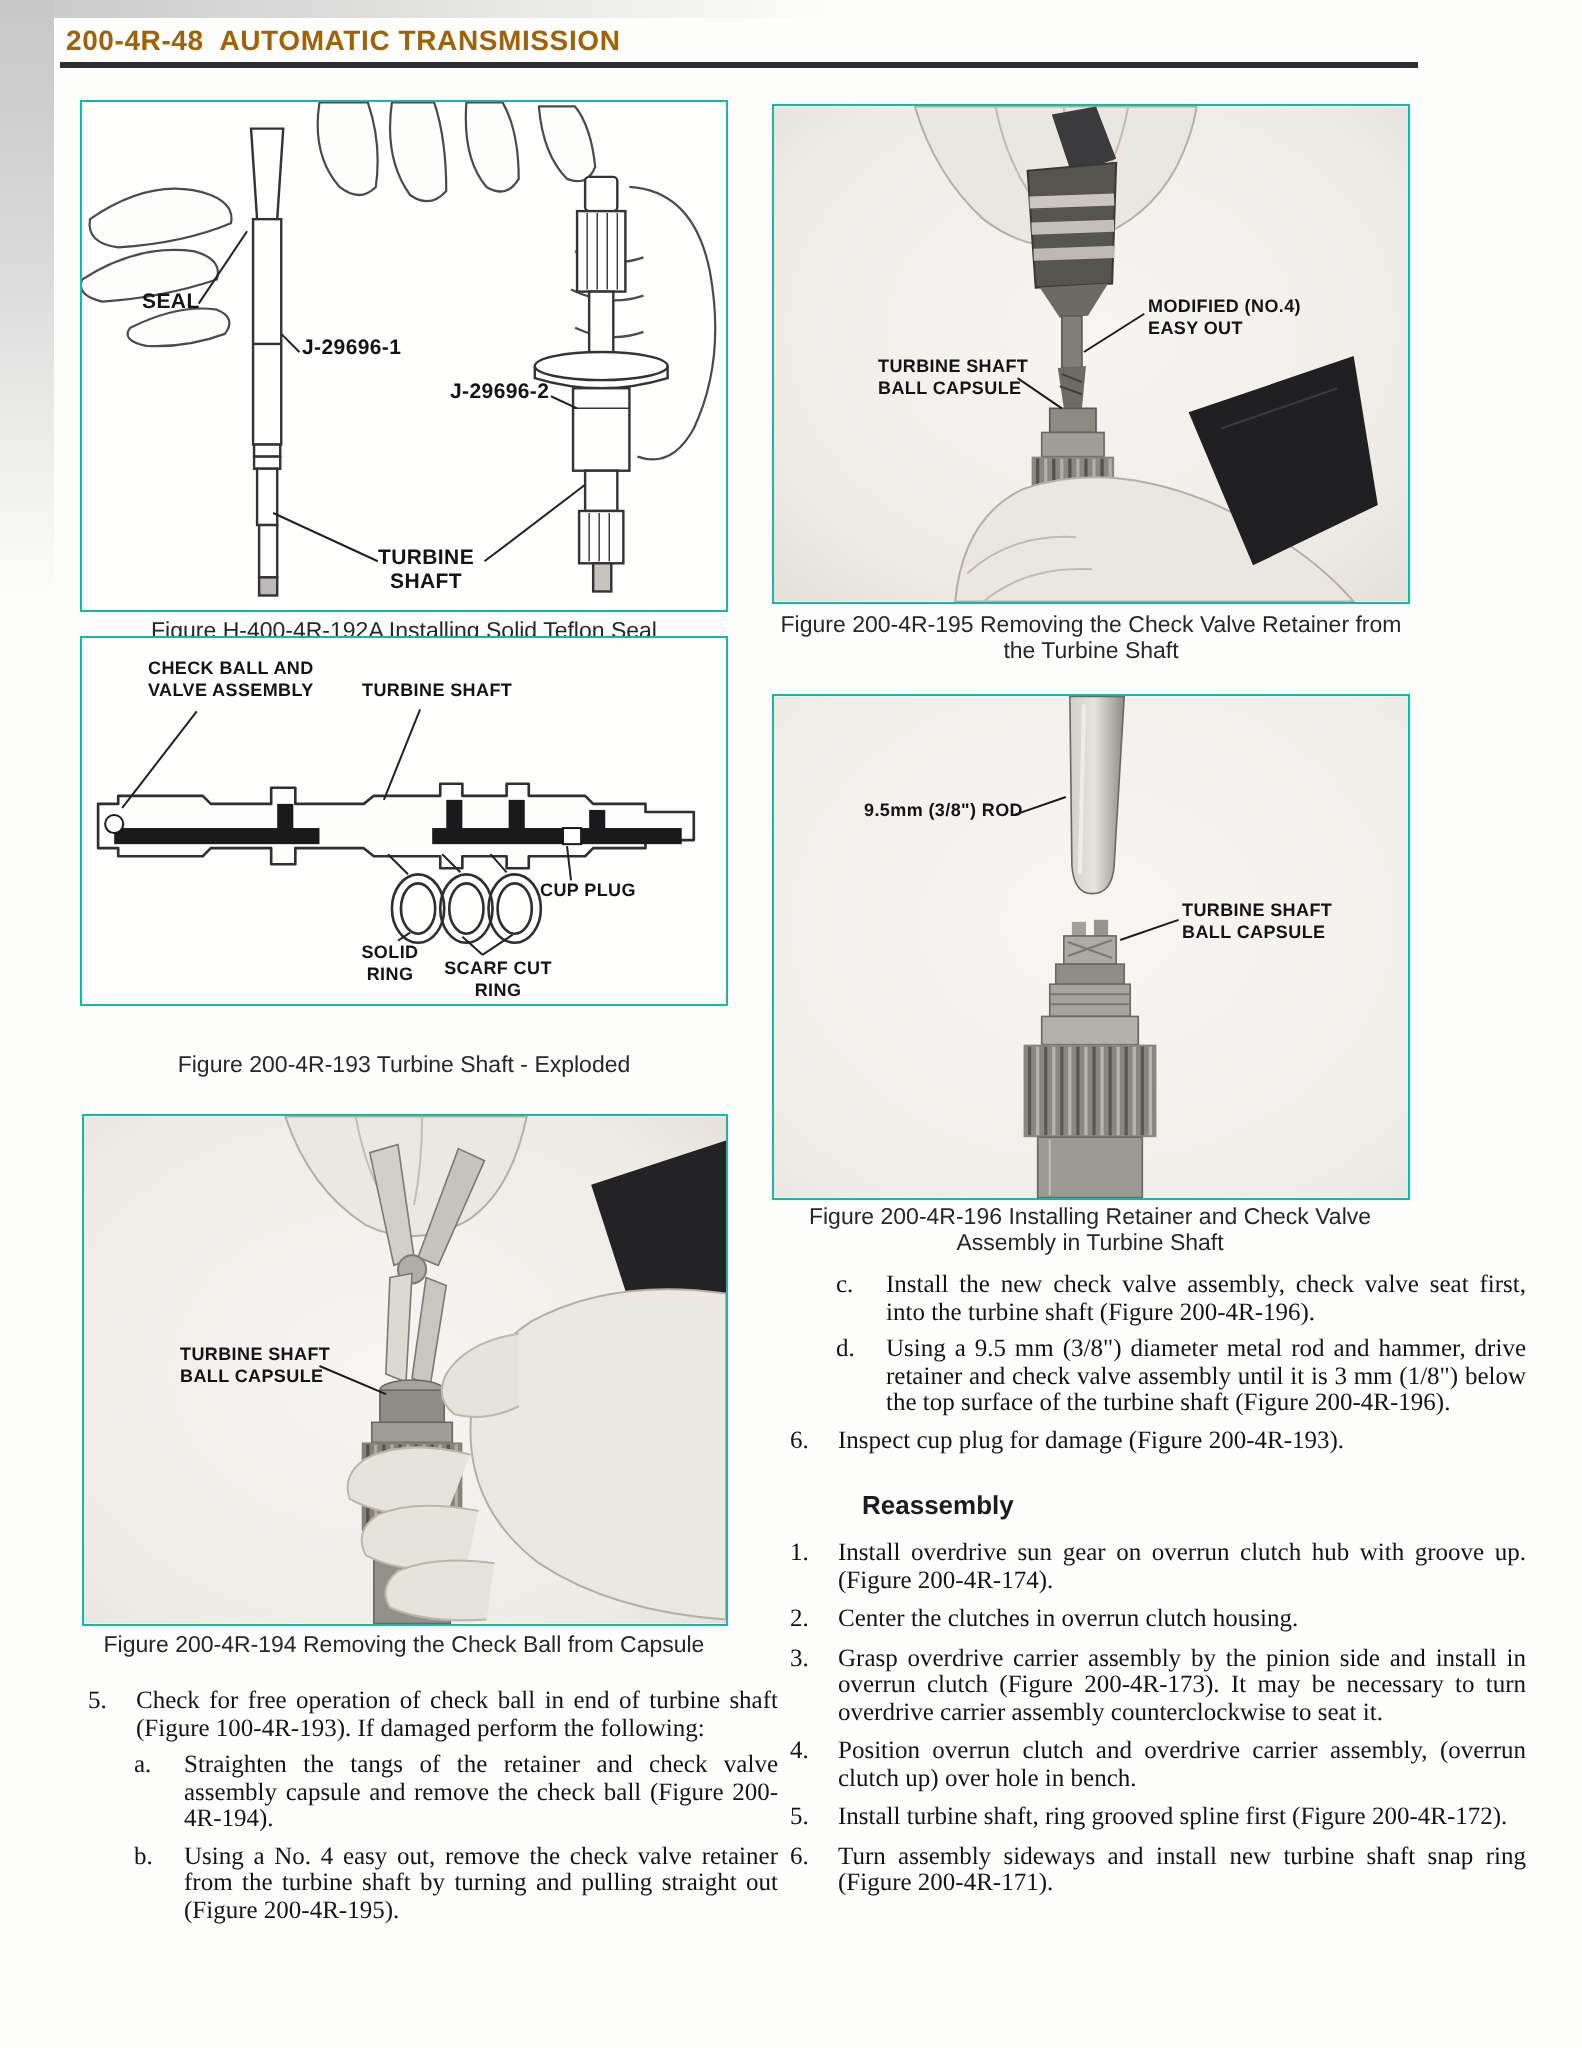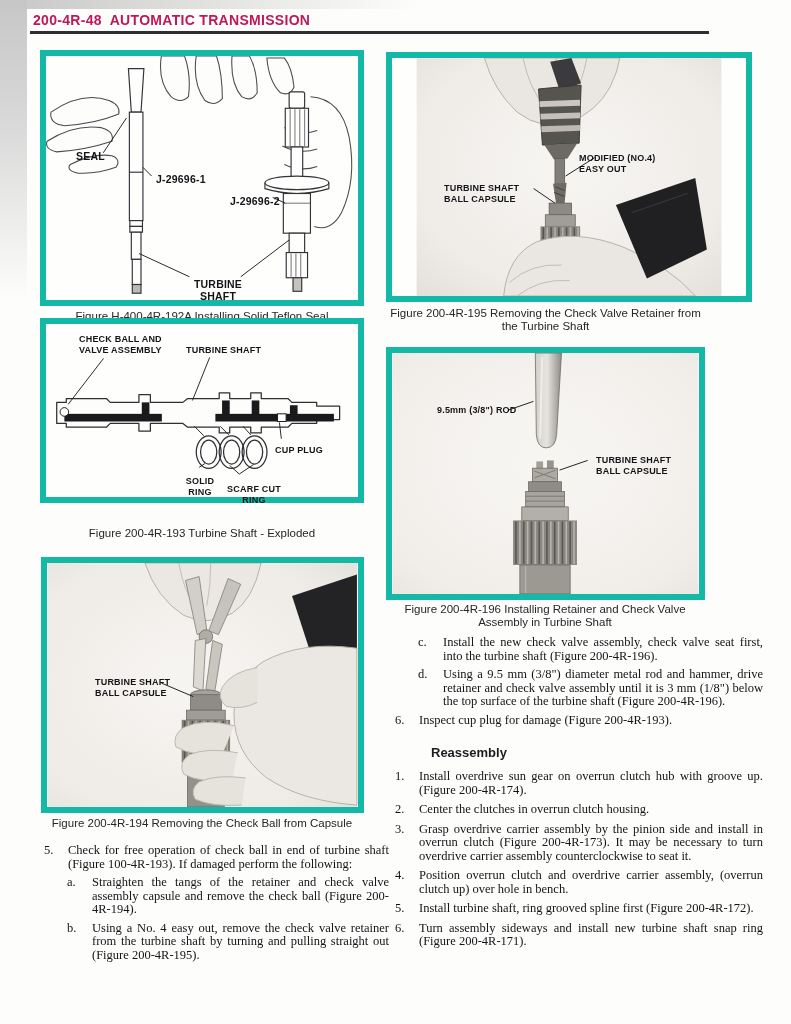--- a/index.html
+++ b/index.html
@@ -3,23 +3,23 @@
 <meta charset="utf-8">
 <style>
   html,body{margin:0;padding:0;}
   body{width:791px;height:1024px;position:relative;background:#fdfdfb;overflow:hidden;
        font-family:"Liberation Serif", serif;color:#17171b;}
   .scan-left{position:absolute;left:0;top:0;width:27px;height:300px;
     background:linear-gradient(to bottom,#c7c7c7 0%,#d8d8d8 40%,rgba(216,216,216,0) 100%);}
   .scan-top{position:absolute;left:0;top:0;width:420px;height:9px;
     background:linear-gradient(to right,#c7c7c7,rgba(220,220,220,0));}
   .hdr{position:absolute;left:33px;top:12px;font-family:"Liberation Sans",sans-serif;
-    font-weight:bold;font-size:14px;letter-spacing:.3px;color:#be185d;white-space:pre;}
+    font-weight:bold;font-size:14px;letter-spacing:.3px;color:#a16207;white-space:pre;}
   .hdr-rule{position:absolute;left:30px;top:31px;width:679px;height:2.5px;background:#2e2e33;}
-  .figbox{position:absolute;border:6px solid #14b8a6;background:#fefefd;box-sizing:border-box;}
+  .figbox{position:absolute;border:1px solid #14b8a6;background:#fefefd;box-sizing:border-box;}
   .figbox svg{position:absolute;left:0;top:0;width:100%;height:100%;}
   .figlabel{position:absolute;font-family:"Liberation Sans",sans-serif;font-weight:bold;
     font-size:9px;line-height:10.5px;letter-spacing:.2px;color:#141418;white-space:pre-line;}
   .figlabel.big{font-size:10.5px;line-height:12px;}
   .caption{position:absolute;font-family:"Liberation Sans",sans-serif;font-size:11.5px;
     line-height:13px;color:#26262b;text-align:center;}
   .tblock{position:absolute;font-size:12.5px;line-height:13.5px;color:#131318;}
   .li{display:flex;margin-bottom:5px;}
   .li .num{flex:0 0 24px;}
   .li .btxt{flex:1;text-align:justify;}
@@ -92,21 +92,21 @@
     </g>
   </svg>
   <div class="figlabel big" style="left:30px;top:94px;">SEAL</div>
   <div class="figlabel big" style="left:110px;top:117px;">J-29696-1</div>
   <div class="figlabel big" style="left:184px;top:139px;">J-29696-2</div>
   <div class="figlabel big" style="left:140px;top:222px;width:64px;text-align:center;">TURBINE
 SHAFT</div>
 </div>
 <div class="caption" style="left:36px;top:310px;width:332px;">Figure H-400-4R-192A Installing Solid Teflon Seal</div>
 
-<div class="figbox" style="left:386px;top:52px;width:366px;height:250px;">
+<div class="figbox" style="left:386px;top:52px;width:319px;height:250px;">
   <svg viewBox="0 0 315 246">
     <defs>
       <radialGradient id="pb195" cx="50%" cy="45%" r="75%">
         <stop offset="0%" stop-color="#f7f5f2"></stop>
           <stop offset="70%" stop-color="#efece8"></stop>
           <stop offset="100%" stop-color="#e3dfd9"></stop>
       </radialGradient>
     </defs>
     <rect width="315" height="246" fill="url(#pb195)"></rect>
     <g>

